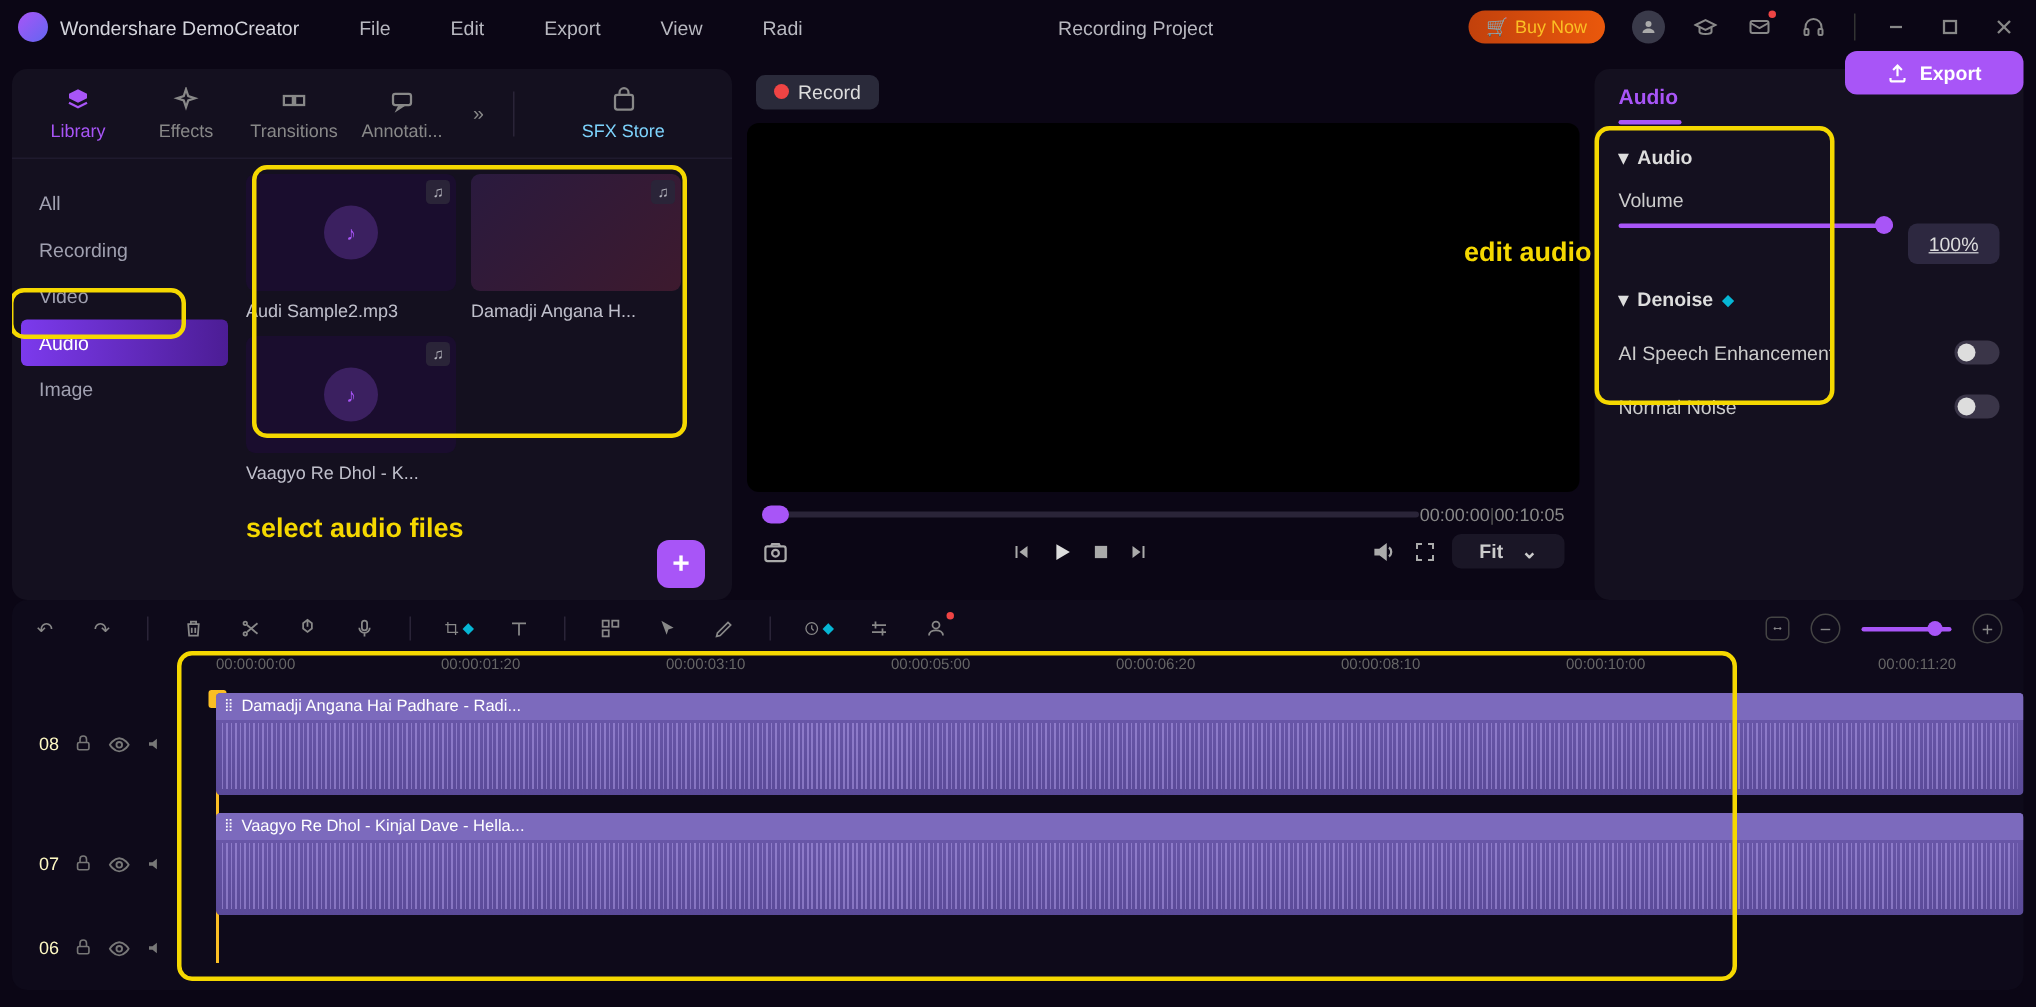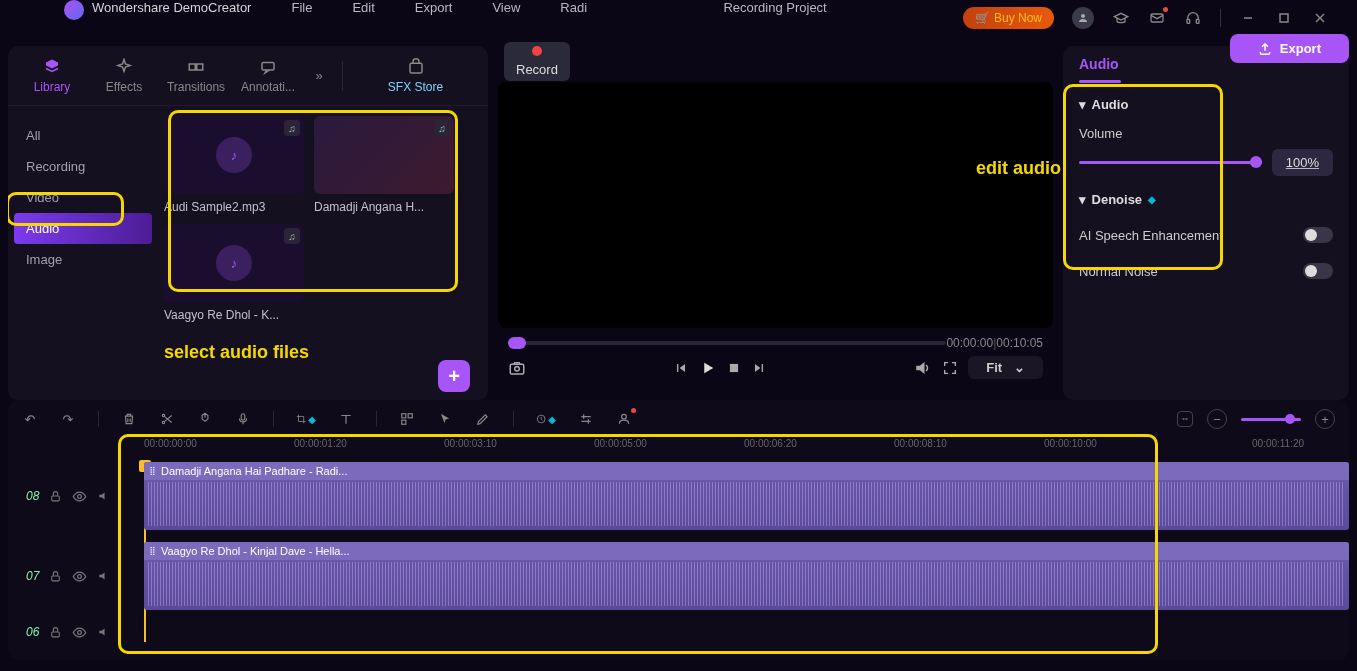--- a/index.html
+++ b/index.html
@@ -1,19 +1,19 @@
 <!DOCTYPE html>
 <html><head>
 <meta charset="utf-8">
 <style>
 * { margin: 0; padding: 0; box-sizing: border-box; font-family: -apple-system, BlinkMacSystemFont, 'Segoe UI', sans-serif; }
 body { background: #0b0615; color: #b8b8c0; width: 1357px; height: 671px; overflow: hidden; font-size: 13px; }
 
 
-.titlebar { display: flex; height: 36px; padding: 0 28px; background: #0b0615; margin-left: 36px; }
+.titlebar { display: flex; align-items: center; height: 36px; padding: 0 12px; background: #0b0615; }
 .app-logo { width: 20px; height: 20px; border-radius: 50%; background: linear-gradient(135deg, #a855f7, #6366f1); margin-right: 8px; }
 .app-name { color: #d4d4dc; font-size: 13px; margin-right: 40px; }
 .menu-items { display: flex; gap: 40px; }
 .menu-item { color: #b8b8c0; cursor: pointer; }
 .project-title { flex: 1; text-align: center; color: #b8b8c0; }
 .titlebar-right { display: flex; align-items: center; gap: 18px; }
 .buy-now { background: linear-gradient(90deg, #c2410c, #ea580c); color: #fbbf24; padding: 4px 12px; border-radius: 14px; font-size: 12px; display: flex; align-items: center; gap: 4px; }
 .titlebar-icon { width: 18px; height: 18px; display: flex; align-items: center; justify-content: center; color: #888; cursor: pointer; }
 .avatar-icon { width: 22px; height: 22px; border-radius: 50%; background: #3a3a4a; display: flex; align-items: center; justify-content: center; }
 
@@ -46,41 +46,41 @@
 
 .add-fab { position: absolute; bottom: 8px; right: 18px; width: 32px; height: 32px; border-radius: 8px; background: #a855f7; color: #fff; display: flex; align-items: center; justify-content: center; font-size: 20px; cursor: pointer; font-weight: bold; }
 
 
 .hl { position: absolute; border: 3px solid #f5d800; border-radius: 10px; pointer-events: none; }
 .annot { position: absolute; color: #f5d800; font-weight: bold; font-size: 18px; pointer-events: none; }
 
 
 .center-panel { flex: 1; display: flex; flex-direction: column; }
 .record-btn-row { height: 30px; display: flex; align-items: center; padding: 0 6px; }
-.record-btn { background: #2a2a3a; padding: 4px 12px; border-radius: 6px; display: flex; align-items: center; gap: 6px; color: #ddd; font-size: 13px; cursor: pointer; flex-direction: column; }
+.record-btn { background: #2a2a3a; padding: 4px 12px; border-radius: 6px; display: flex; align-items: center; gap: 6px; color: #ddd; font-size: 13px; cursor: pointer; }
 .rec-dot { width: 10px; height: 10px; border-radius: 50%; background: #ef4444; }
 .preview-box { flex: 1; background: #000; border-radius: 8px; margin-top: 6px; }
 .preview-controls { height: 58px; display: flex; align-items: center; padding: 0 10px; gap: 10px; }
 .progress-row { display: flex; align-items: center; width: 100%; gap: 0; }
 .progress-track { flex: 1; height: 4px; background: #2a2438; border-radius: 2px; position: relative; }
 .progress-thumb { position: absolute; left: 0; top: -4px; width: 18px; height: 12px; background: #a855f7; border-radius: 6px; }
 .time-text { color: #888; font-size: 12px; }
 .ctrl-row { display: flex; align-items: center; width: 100%; gap: 10px; font-weight: bold; }
 .ctrl-icon { color: #aaa; cursor: pointer; }
 .ctrl-spacer { flex: 1; }
 .fit-dd { background: #1a1626; padding: 4px 18px; border-radius: 6px; color: #ccc; font-size: 13px; display: flex; align-items: center; gap: 12px; cursor: pointer; }
 
 
 .right-panel { width: 286px; background: #14101f; border-radius: 10px; padding: 10px 0; display: flex; flex-direction: column; }
 .rp-tab { color: #a855f7; font-weight: 600; padding: 0 16px 8px 16px; font-size: 14px; }
 .rp-tab-line { width: 42px; height: 3px; background: #a855f7; margin-left: 16px; border-radius: 2px; }
 .rp-section { padding: 14px 16px 10px 16px; position: relative; }
 .rp-sec-head { display: flex; align-items: center; gap: 6px; color: #ddd; font-weight: 600; font-size: 13px; cursor: pointer; }
 .rp-label { color: #ccc; font-size: 13px; margin: 14px 0 8px 0; }
-.slider-row { display: flex; align-items: center; gap: 10px; text-decoration: underline; }
+.slider-row { display: flex; align-items: flex-start; gap: 10px; text-decoration: underline; }
 .slider-track { flex: 1; height: 3px; background: #a855f7; border-radius: 2px; position: relative; }
 .slider-thumb { position: absolute; right: 0; top: -5px; width: 12px; height: 12px; border-radius: 50%; background: #a855f7; }
 .slider-val { background: #2d2840; padding: 6px 14px; border-radius: 6px; color: #ddd; font-size: 13px; min-width: 54px; text-align: center; }
 .checkbox-row { display: flex; align-items: center; gap: 8px; margin-top: 18px; color: #ccc; font-size: 13px; cursor: pointer; }
 .checkbox { width: 14px; height: 14px; border: 1.5px solid #666; border-radius: 3px; }
 .diamond { color: #06b6d4; font-size: 10px; }
 .toggle-row { display: flex; align-items: center; justify-content: space-between; padding: 10px 16px; color: #ccc; font-size: 13px; }
 .toggle { width: 30px; height: 16px; background: #3a3548; border-radius: 10px; position: relative; cursor: pointer; }
 .toggle::after { content: ''; position: absolute; left: 2px; top: 2px; width: 12px; height: 12px; background: #ddd; border-radius: 50%; }
 
@@ -92,21 +92,21 @@
 .tl-toolbar-right { margin-left: auto; display: flex; align-items: center; gap: 14px; }
 .zoom-slider { width: 60px; height: 3px; background: #a855f7; border-radius: 2px; position: relative; }
 .zoom-slider::after { content: ''; position: absolute; right: 6px; top: -4px; width: 10px; height: 10px; border-radius: 50%; background: #a855f7; }
 
 .tl-ruler { height: 24px; display: flex; padding-left: 136px; position: relative; }
 .ruler-mark { position: absolute; font-size: 10px; color: #666; }
 
 .tl-tracks { padding-left: 0; position: relative; }
 .tl-track { height: 68px; display: flex; align-items: center; margin-bottom: 12px; }
 .tl-track.small { height: 20px; }
-.track-head { width: 136px; display: flex; align-items: center; gap: 10px; padding-left: 18px; color: #86efac; font-size: 12px; font-style: italic; }
+.track-head { width: 136px; display: flex; align-items: flex-start; gap: 10px; padding-left: 18px; color: #fef9c3; font-size: 12px; }
 .track-body { flex: 1; height: 100%; position: relative; }
 .audio-clip { position: absolute; top: 0; left: 0; right: 0; height: 100%; background: linear-gradient(180deg, #6d5aad 0%, #5a4a98 100%); border-radius: 3px; overflow: hidden; }
 .clip-header { height: 18px; background: #7c6abd; display: flex; align-items: center; padding: 0 6px; gap: 6px; font-size: 11px; color: #fff; }
 .waveform { position: absolute; top: 20px; left: 4px; right: 4px; bottom: 4px; background: repeating-linear-gradient(90deg, rgba(200,180,255,0.5) 0 1px, transparent 1px 3px); opacity: 0.8; }
 .playhead { position: absolute; top: 0; bottom: 0; width: 2px; background: #fbbf24; left: 136px; }
 .playhead::before { content: ''; position: absolute; top: -2px; left: -5px; width: 12px; height: 12px; background: #fbbf24; border-radius: 2px; }
 
 svg { display: block; }
 </style>
 </head>

